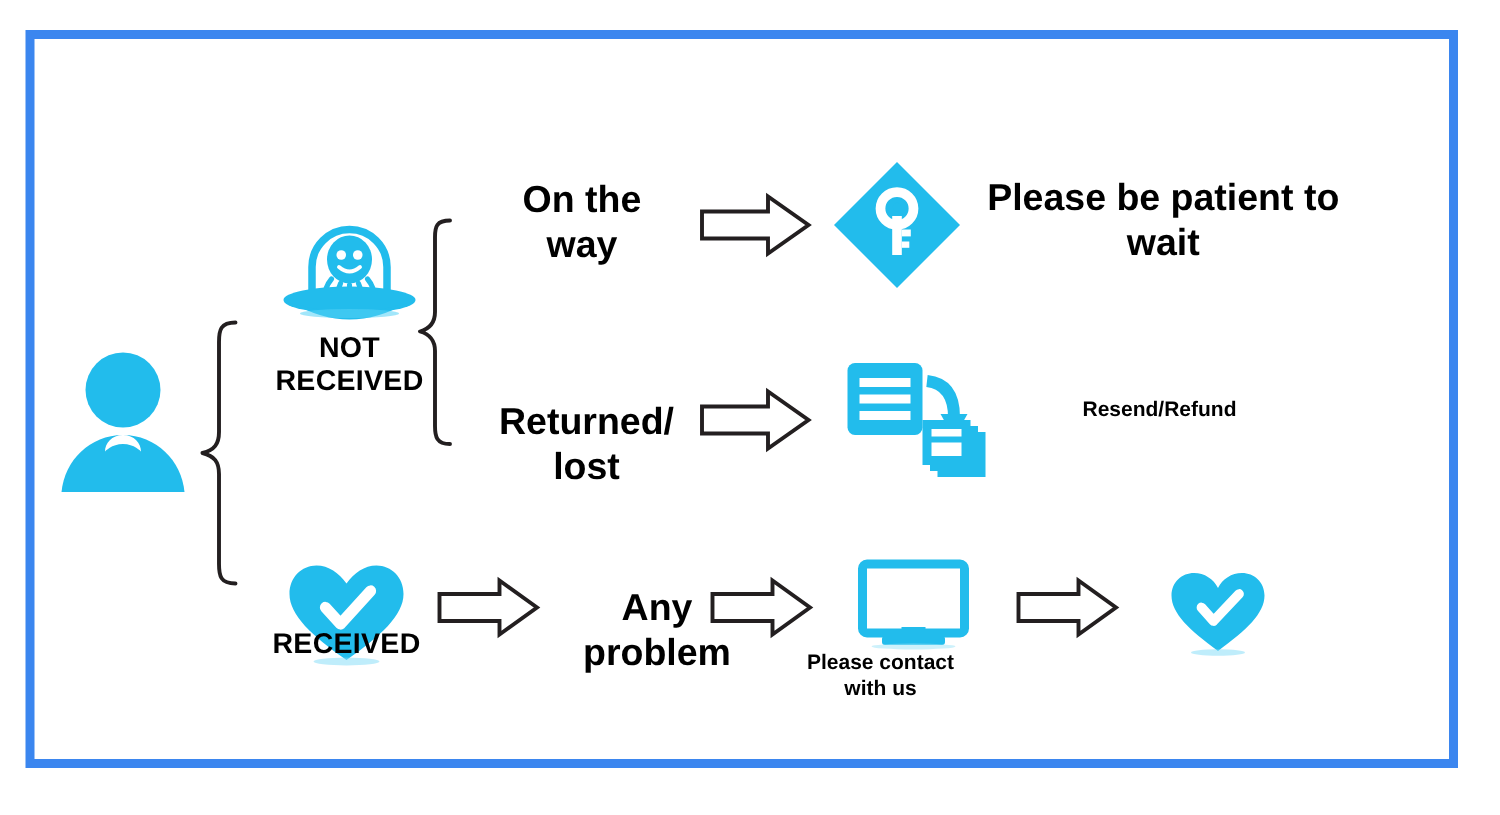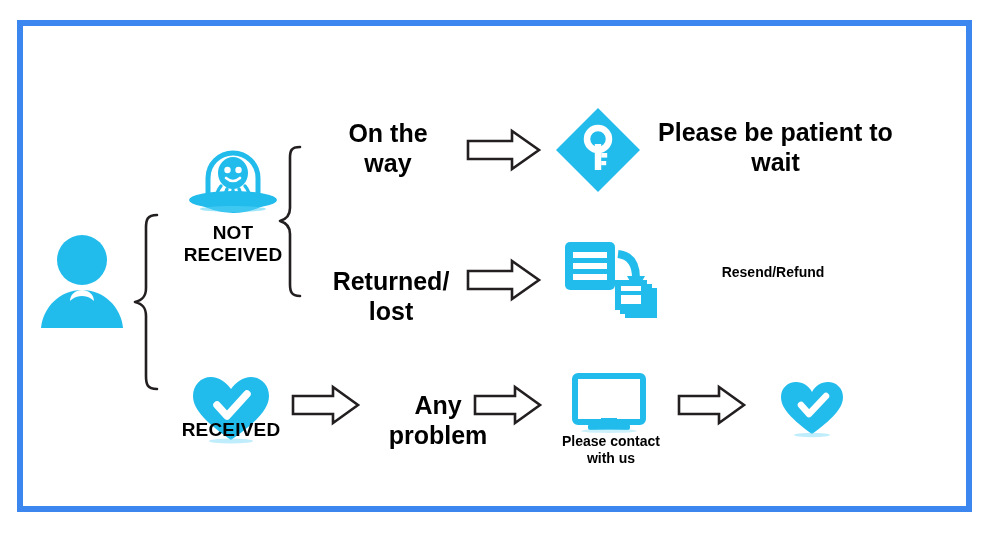--- a/index.html
+++ b/index.html
@@ -164,21 +164,21 @@
 
     <div class="icon-wrap" style="left:548px; top:348px;">
       <svg width="76" height="58" viewBox="0 0 76 58">
         <rect x="4" y="2" width="68" height="46" rx="3" fill="none" stroke="#22bcec" stroke-width="6"></rect>
         <rect x="30" y="44" width="16" height="8" fill="#22bcec"></rect>
         <rect x="17" y="50" width="42" height="6" rx="2" fill="#22bcec"></rect>
         <ellipse cx="38" cy="57" rx="28" ry="2" fill="#9ce3f8" opacity="0.5"></ellipse>
       </svg>
     </div>
 
-    <div class="lbl lbl-mid" style="left:498px; top:407px; width:180px;">Please contact
+    <div class="lbl lbl-mid" style="left:474px; top:407px; width:180px;">Please contact
 with us</div>
 
     <div class="icon-wrap" style="left:654px; top:357px;">
       <svg width="70" height="44" viewBox="0 0 70 44">
         <path d="M2 13 L42 13 L42 4 L67 22 L42 40 L42 31 L2 31 Z" fill="#ffffff" stroke="#231f20" stroke-width="2.6" stroke-linejoin="miter"></path>
       </svg>
     </div>
 
     <div class="icon-wrap" style="left:755px; top:353px;">
       <svg width="68" height="58" viewBox="0 0 68 58">

